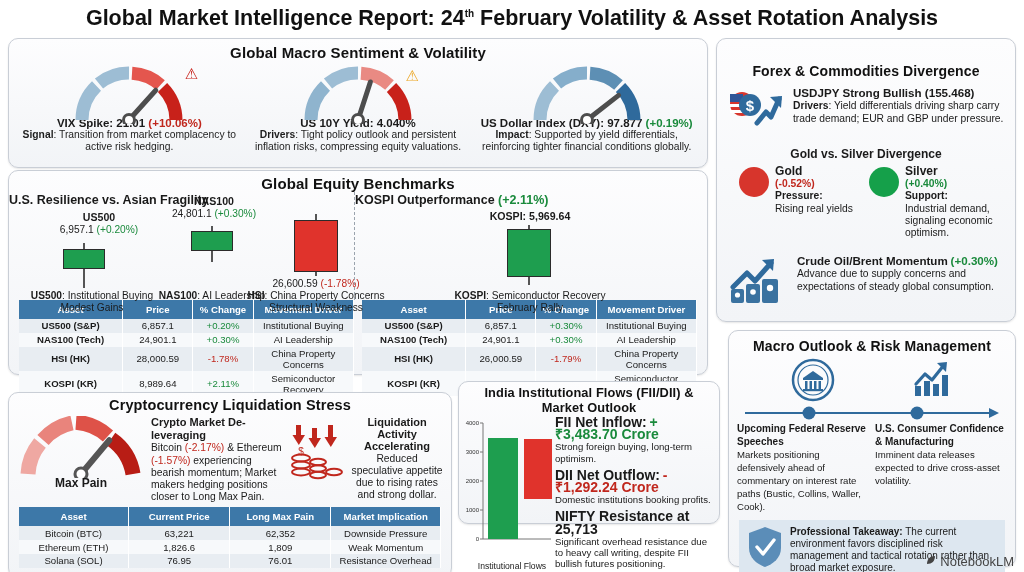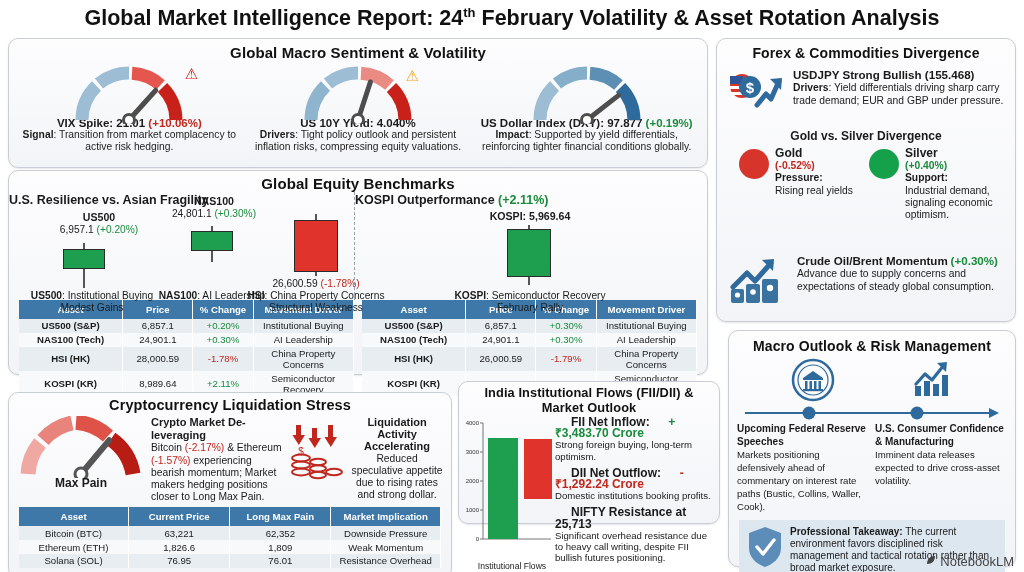--- a/index.html
+++ b/index.html
@@ -24,21 +24,21 @@
     text-align:center; font-weight:bold; color:#111;
     letter-spacing:.1px;
   }
 
   
   #hdr{
     position:absolute; left:0; top:2px; width:1024px; height:32px;
     display:flex; align-items:center; justify-content:center;
   }
   #hdr h1{ font-size:21.5px; font-weight:bold; color:#111; white-space:nowrap;}
-  #hdr h1 sup{ font-size:13px; vertical-align:super; }
+  #hdr h1 sup{ font-size:10px; vertical-align:super; }
 
   
   #macro{ left:8px; top:38px; width:700px; height:130px; }
   #macro .panel-title{ font-size:15px; padding-top:5px; }
   .gauges{ display:flex; justify-content:space-around; padding:3px 6px 0; }
   .gcell{ width:225px; text-align:center; position:relative; }
   .gauge-wrap{ position:relative; height:52px; display:flex; justify-content:center; }
   .gmain{ font-weight:bold; font-size:11.5px; margin-top:1px;}
   .gsub{ font-size:10.3px; line-height:12.2px; color:#1d1d1d; padding:0 4px;}
   .up{ color:#1a8a3c; } .down{ color:#c0271d; }
@@ -65,21 +65,21 @@
       border-right:1px solid #fff; }
   td{ padding:1.4px 2px; text-align:center; border-right:1px solid #fff; }
   tbody tr:nth-child(odd) td{ background:#e8edf2; }
   tbody tr:nth-child(even) td{ background:#f7f9fb; }
   td.asset{ font-weight:bold; }
   .tbls{ display:flex; gap:8px; padding:0 10px; }
   .tbls > div{ flex:1; }
 
   
   #forex{ left:716px; top:38px; width:300px; height:284px; }
-  #forex .panel-title{ font-size:14px; padding-top:6px; }
+  #forex .panel-title{ font-size:14px; padding-top:6px;margin-top:18px; }
   .fx-row{ display:flex; gap:8px; padding:8px 10px 0 10px; }
   .fx-txt{ font-size:10.3px; line-height:12.3px; }
   .fx-txt .h{ font-weight:bold; font-size:11.6px; }
   .gs-title{ text-align:center; font-weight:bold; font-size:12px; margin-top:8px;}
   .gs-row{ display:flex; padding:4px 12px 0; gap:6px; }
   .gs-col{ display:flex; gap:6px; width:50%;justify-content:center; }
   .dot{ width:30px; height:30px; border-radius:50%; flex:none; margin-top:2px;}
   .gs-t{ font-size:10.3px; line-height:12.2px;}
   .gs-t .n{ font-weight:bold; font-size:12px;}
   .gs-t .p{ font-weight:bold; }
@@ -94,21 +94,21 @@
   .cy-mid{ width:172px; }
   .cy-right{ width:118px; text-align:center; font-size:10.3px; line-height:12.2px;}
   .cy-right .h{ font-weight:bold; font-size:11px; display:block;}
 
   
   #india{ left:458px; top:381px; width:262px; height:143px; }
   #india .panel-title{ font-size:12.8px; padding-top:4px; line-height:14.5px;}
   .in-body{ display:flex; padding:2px 4px 0 2px; }
   .in-chart{ width:92px; position:relative; height:140px;}
   .in-txt{ flex:1; font-size:9.6px; line-height:11.2px; padding-left:2px;}
-  .in-txt .h{ font-weight:bold; font-size:12px;margin-left:16px;}
+  .in-txt .h{ font-weight:bold; font-size:14px;}
 
   
   #outlook{ left:728px; top:330px; width:288px; height:237px; }
   #outlook .panel-title{ font-size:14px; padding-top:7px;}
   .ol-icons{ display:flex; justify-content:space-around; padding:4px 24px 0;}
   .ol-line{ position:relative; height:14px; margin:0 16px;}
   .ol-cols{ display:flex; padding:2px 8px 0; gap:6px;}
   .ol-col{ width:50%; text-align:left; font-size:9.6px; line-height:13px;}
   .ol-col .h{ font-weight:bold; font-size:10px; display:block;}
   .takeaway{ margin:7px 10px 0; background:#dde7f0; border-radius:0; padding:6px 8px;

